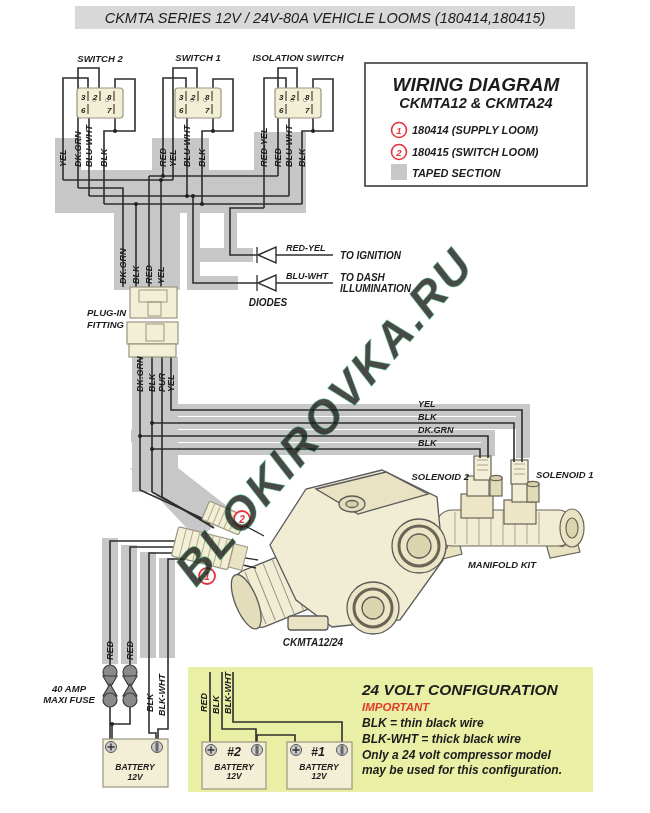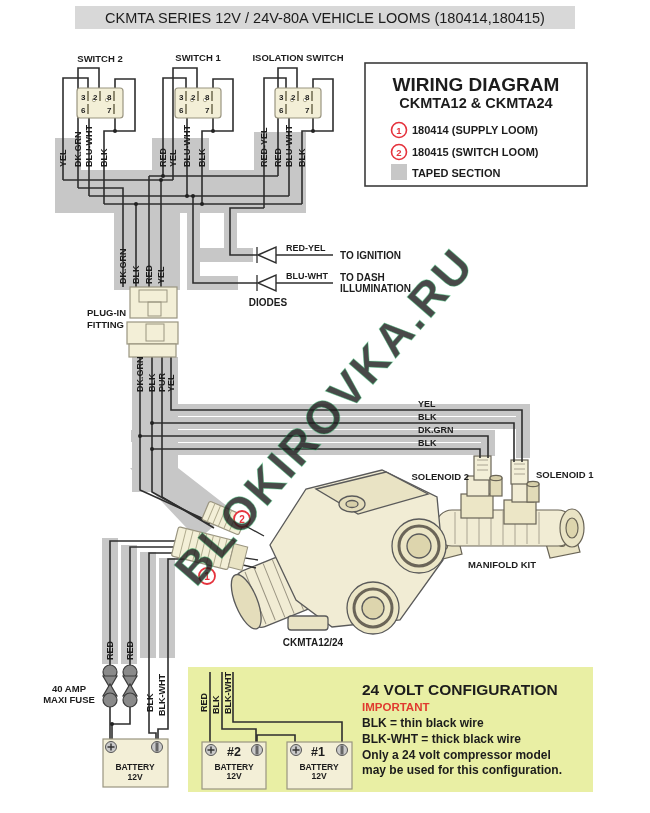--- a/index.html
+++ b/index.html
@@ -1,16 +1,16 @@
 <!DOCTYPE html>
 <html><head>
 <meta charset="utf-8">
 <style>
   html,body{margin:0;padding:0;background:#ffffff;}
-  .page{position:relative;width:650px;height:813px;background:#fff;font-family:"Liberation Sans",sans-serif;overflow:hidden;}
+  .page{position:relative;width:650px;height:813px;background:#fff;font-family:"Liberation Sans",sans-serif;overflow:hidden;font-style:italic;}
   svg text{fill:#1c1c1c;font-family:"Liberation Sans",sans-serif;}
   .t-title{font-size:14.5px;}
   .t-lg-title{font-size:19px;font-weight:bold;}
   .t-lg-sub{font-size:14.5px;font-weight:bold;}
   .t-lg-item{font-size:11px;font-weight:bold;}
   .t-comp{font-size:9.5px;font-weight:600;}
   .t-dest{font-size:10px;font-weight:600;}
   .t-wire{font-size:9px;font-weight:600;}
   .t-pin{font-size:8px;font-weight:700;}
   .t-marker{font-size:10px;font-weight:bold;fill:#e5333d;}

